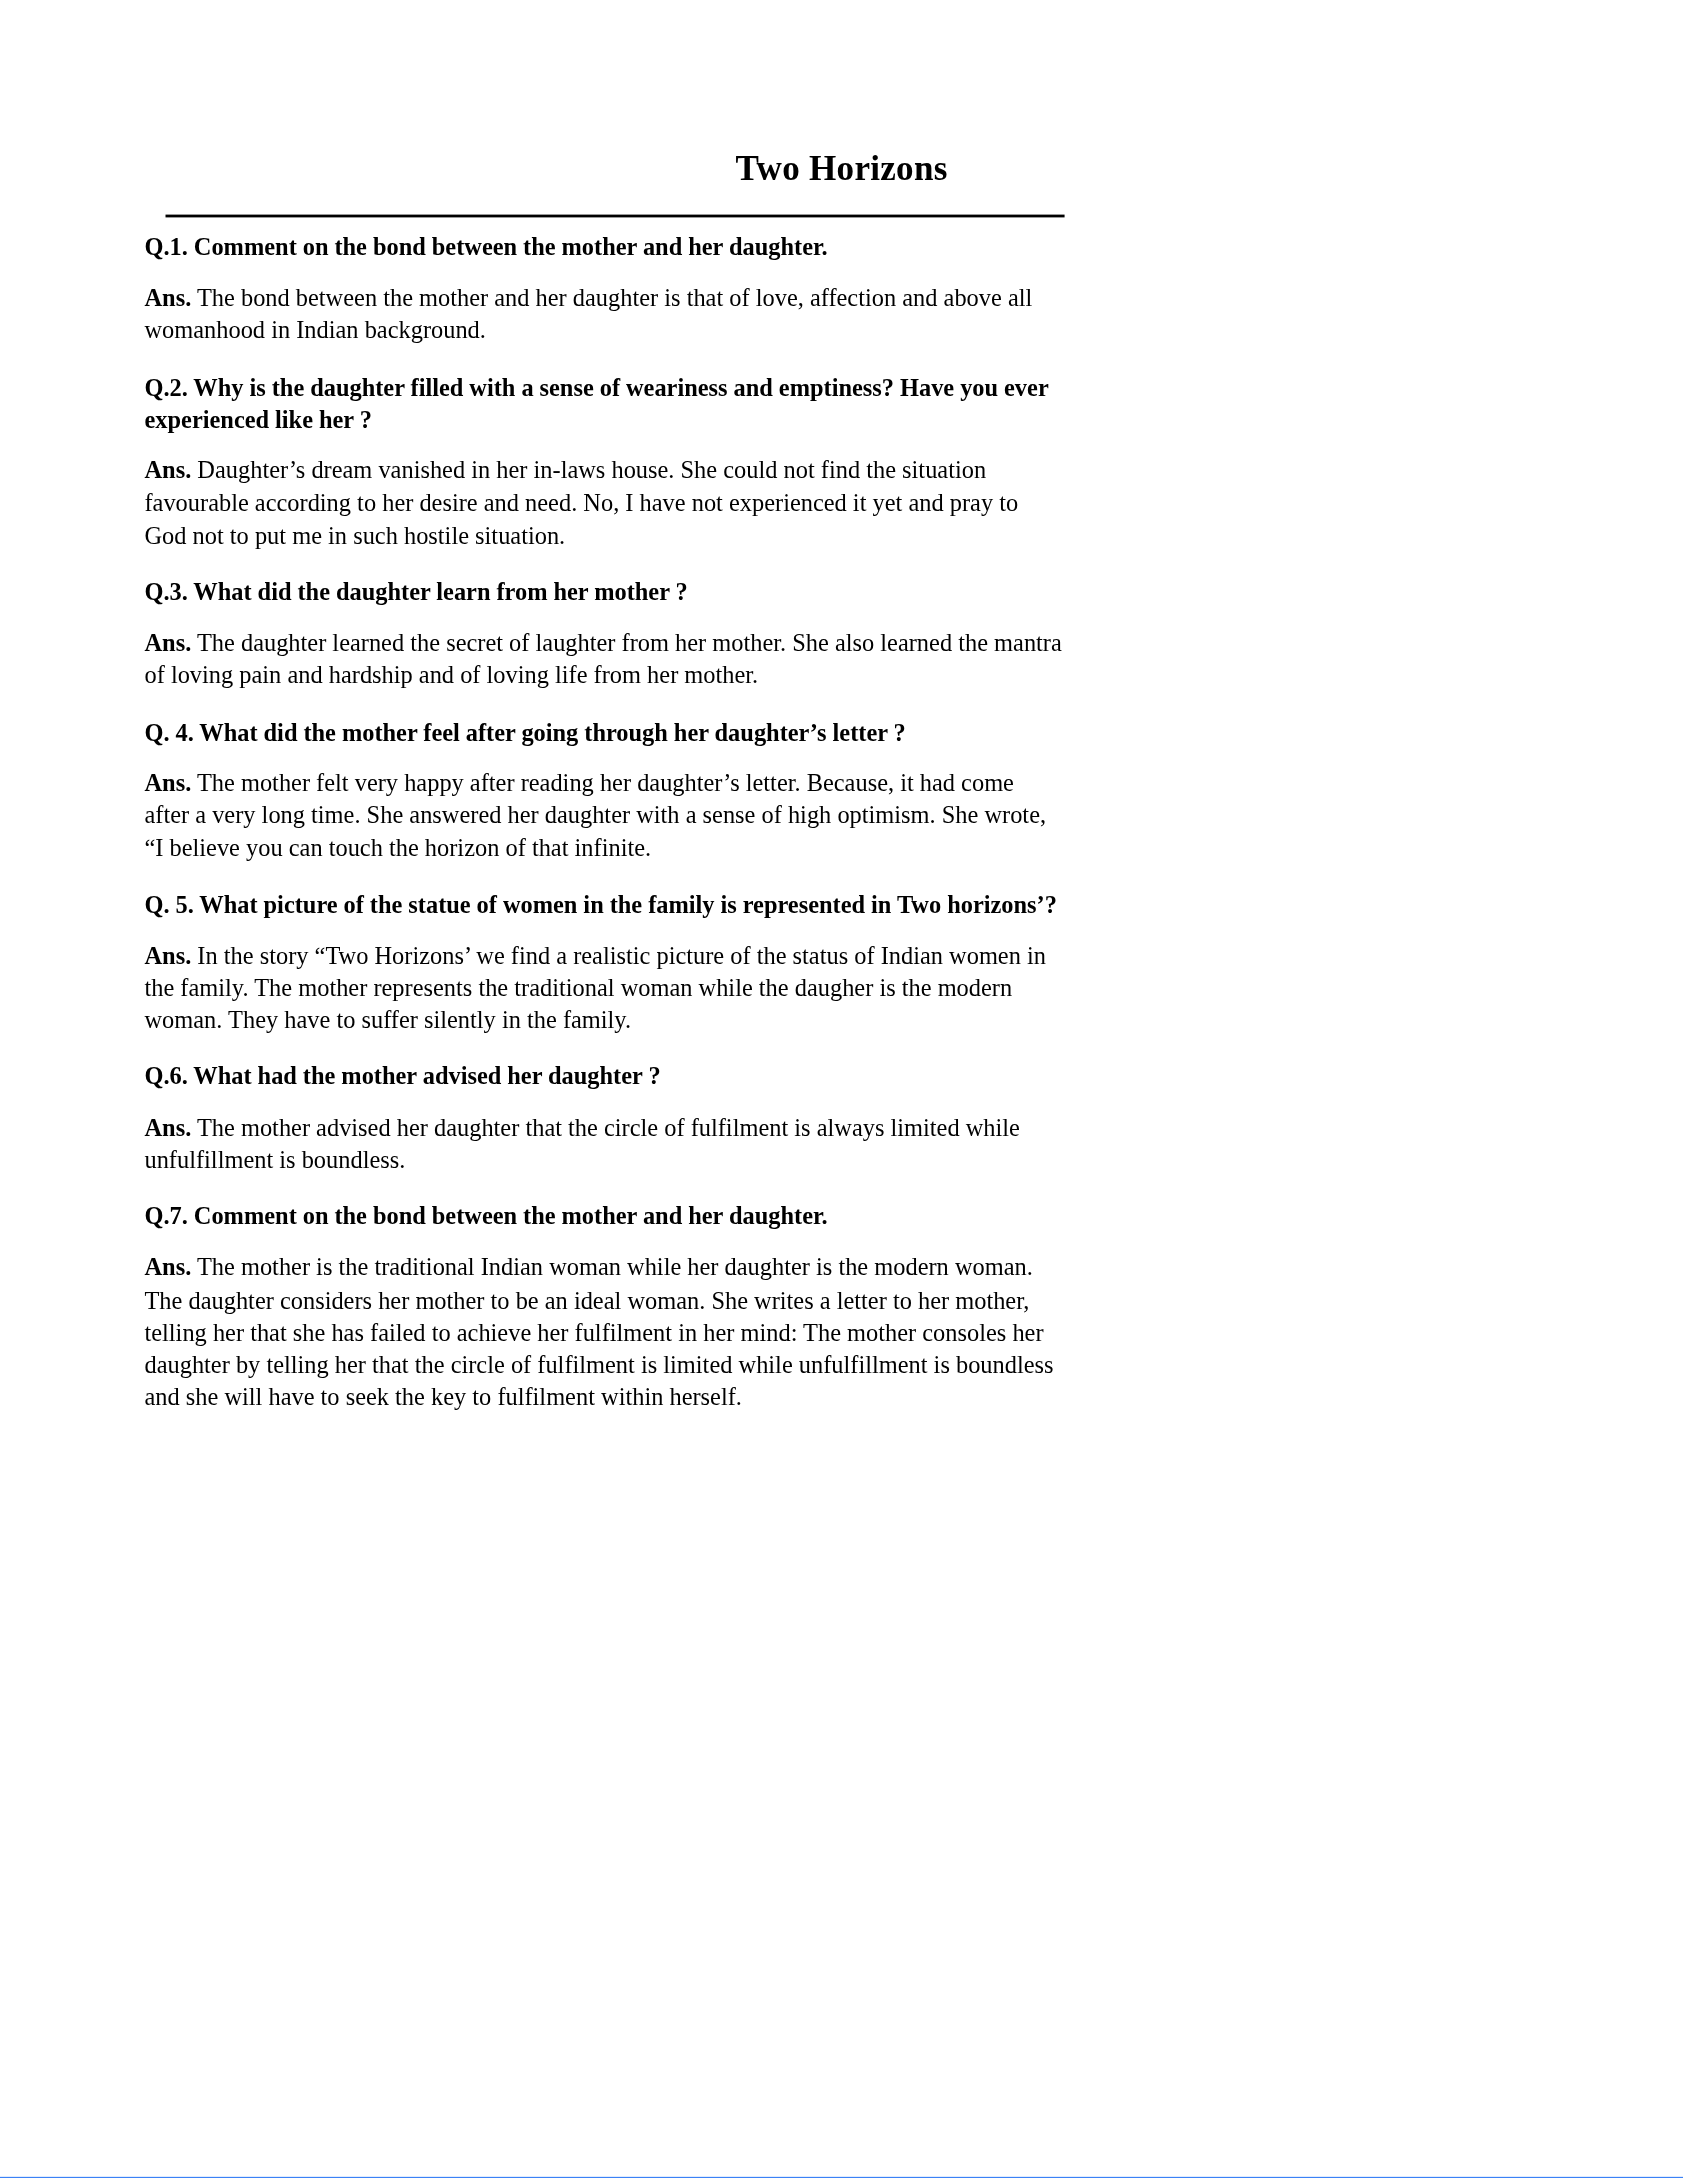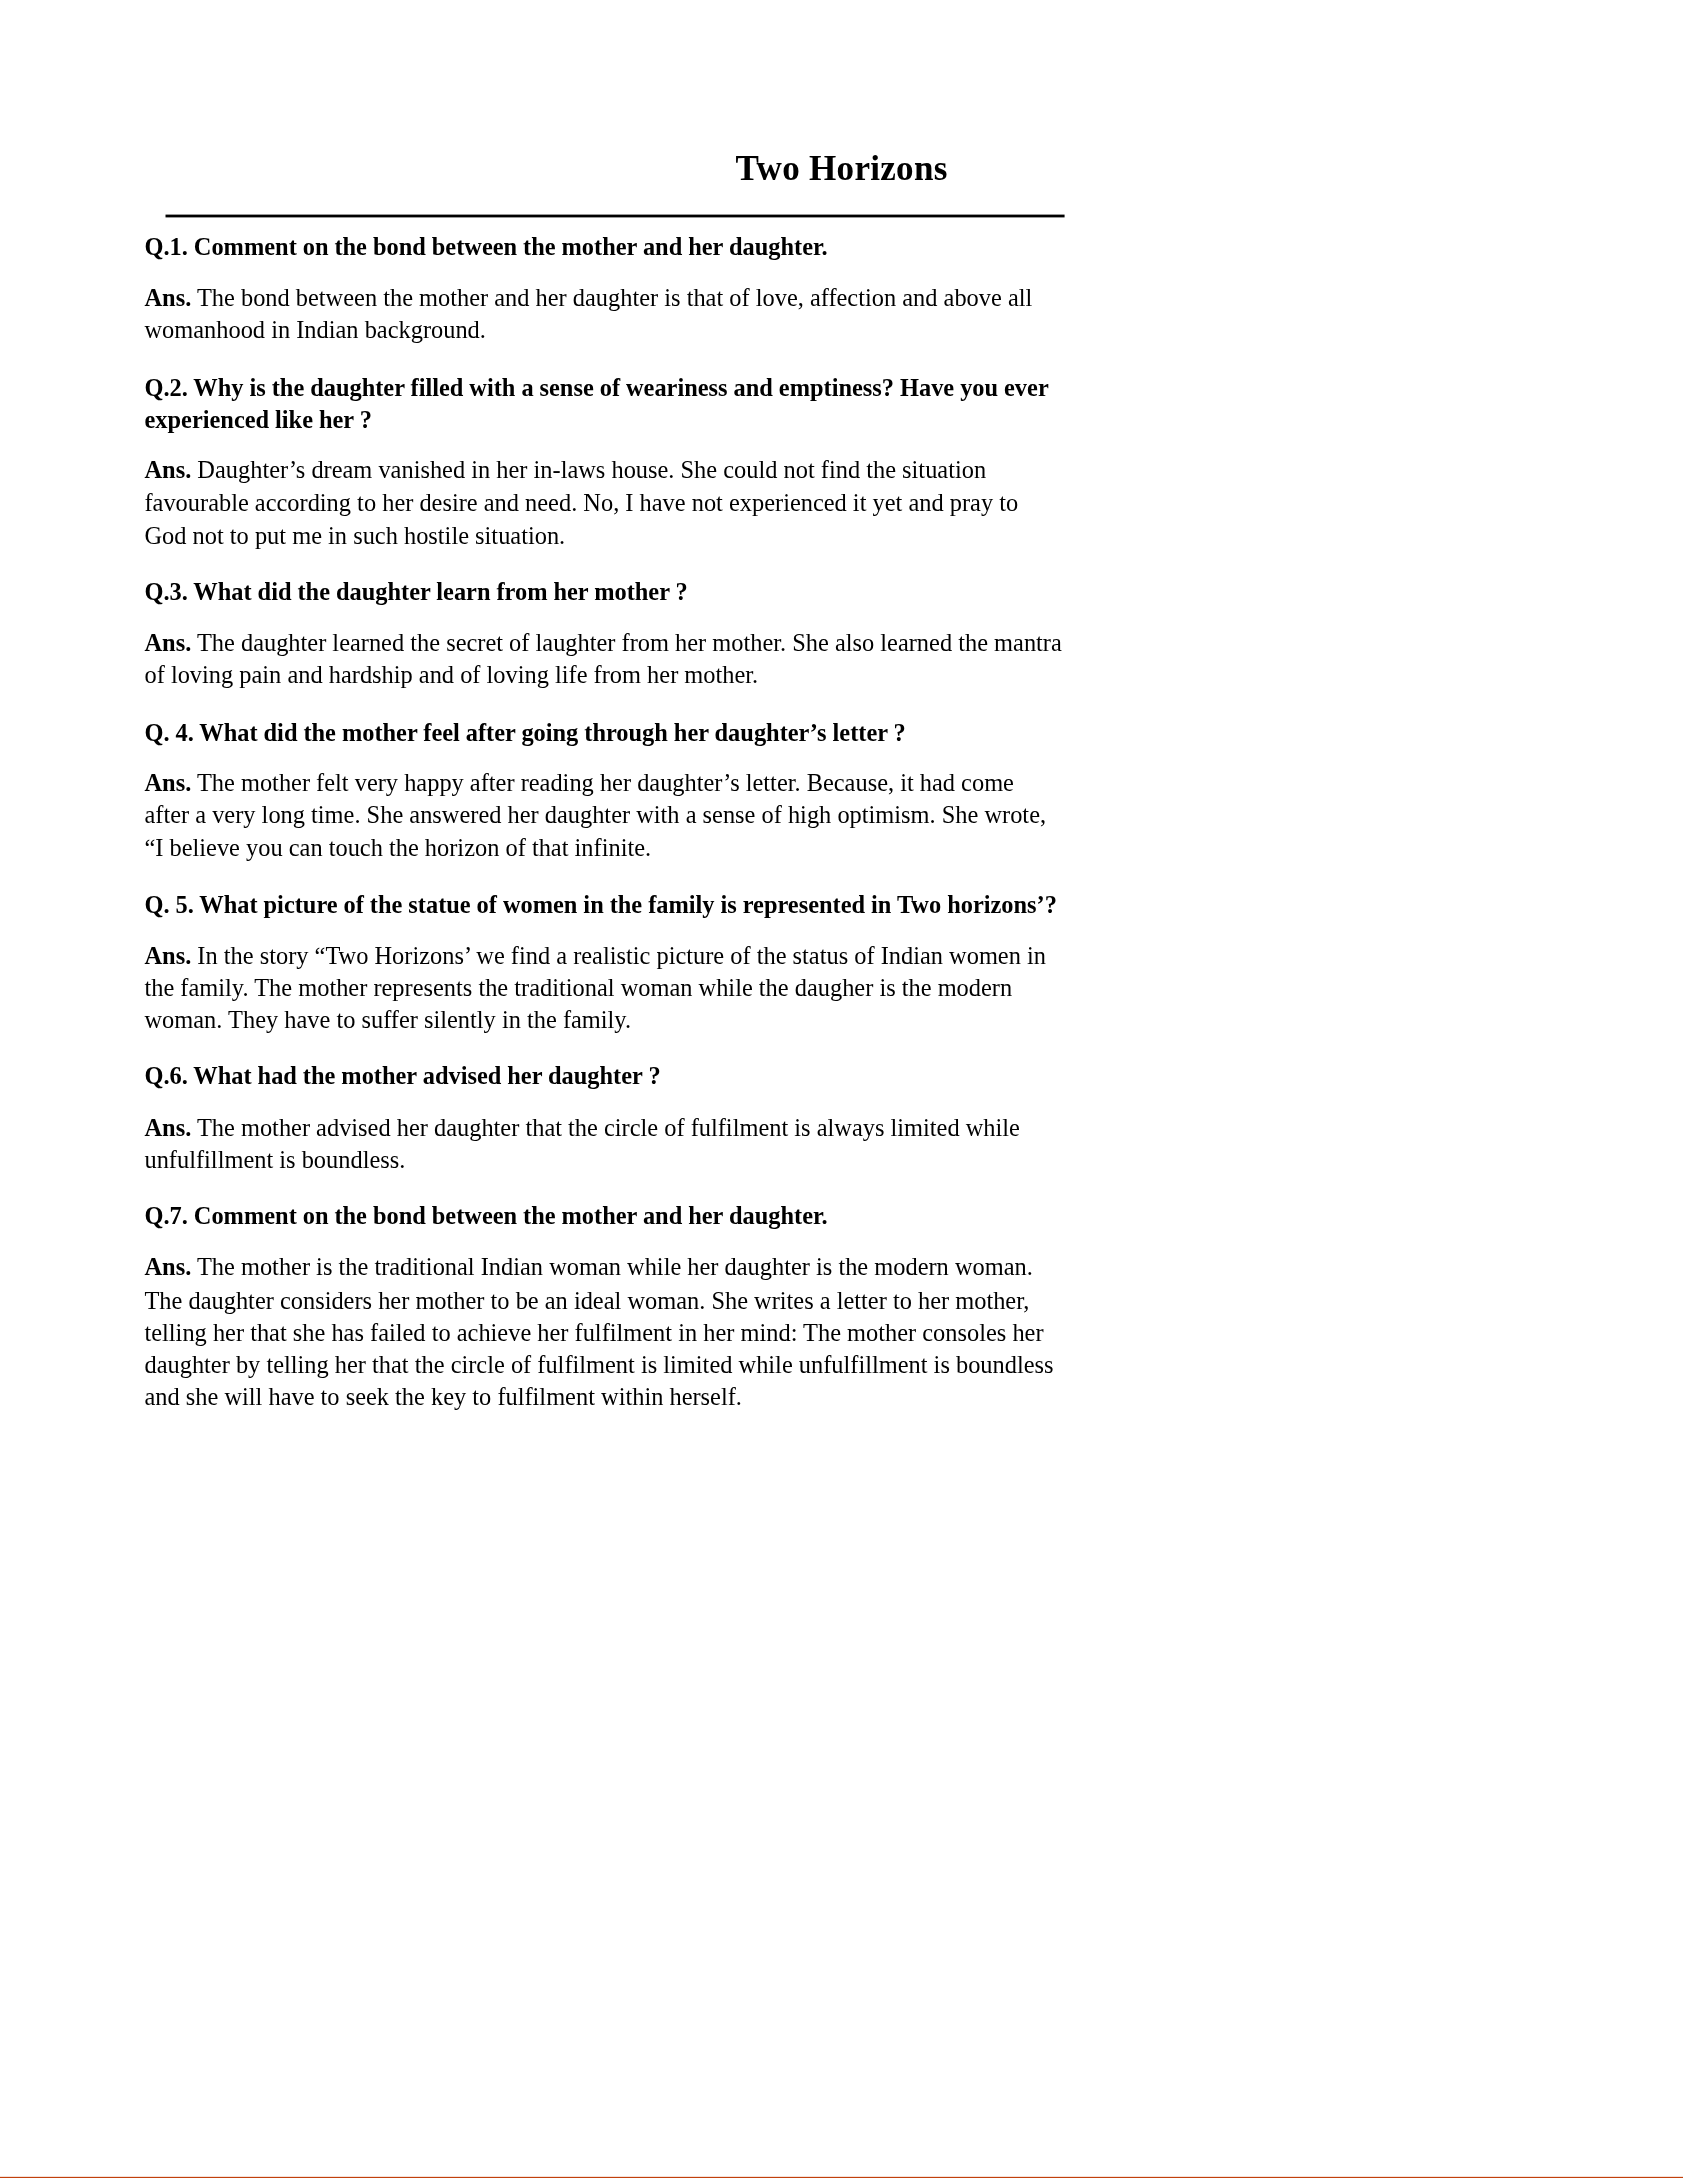--- a/index.html
+++ b/index.html
@@ -12,21 +12,21 @@
     width: 1683px;
     height: 2178px;
     font-family: "Liberation Serif", "DejaVu Serif", serif;
     color: #000000;
     -webkit-font-smoothing: antialiased;
   }
   .page {
     position: relative;
     width: 1683px;
     height: 2178px;
-    background: #c2410c;
+    background: #3b82f6;
     box-sizing: border-box;
   }
   .sheet {
     position: absolute;
     left: 0;
     top: 0;
     width: 1200px;
     height: 1552px;
     transform: scale(1.4026);
     transform-origin: 0 0;

